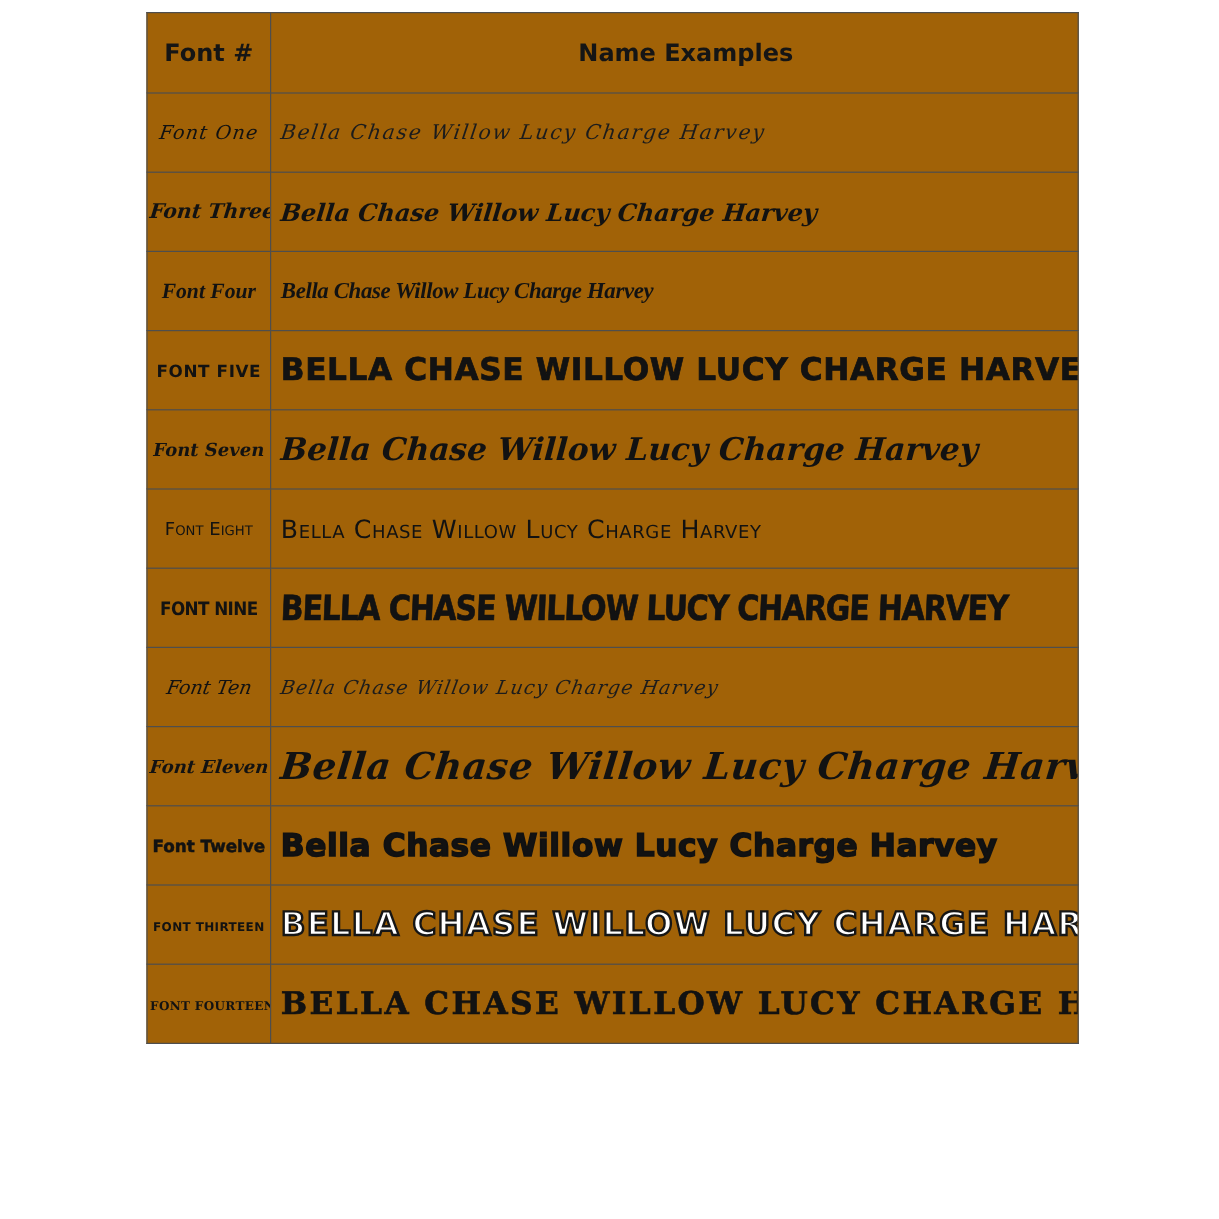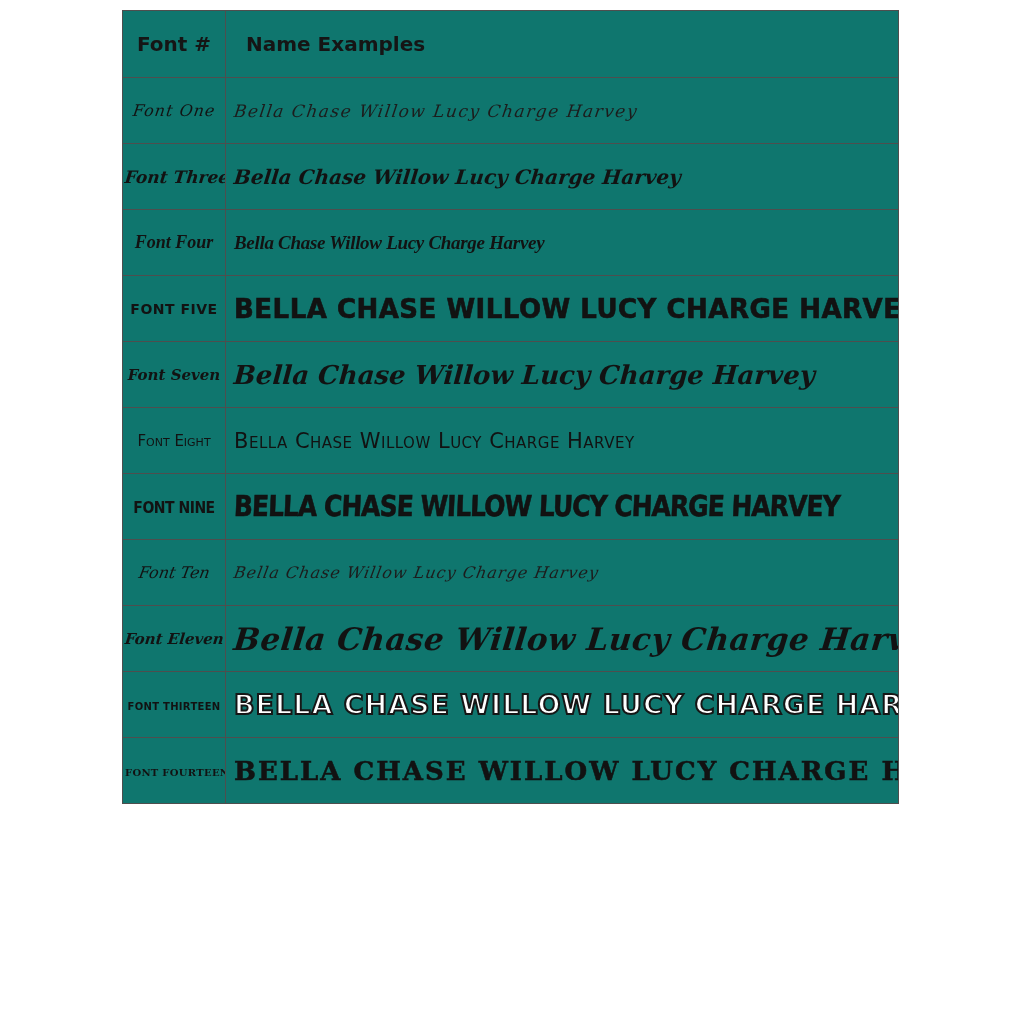--- a/index.html
+++ b/index.html
@@ -17,41 +17,41 @@
     height: 1016px;
     overflow: hidden;
   }
   table.font-table {
     position: absolute;
     left: 122px;
     top: 10px;
     width: 776px;
     border-collapse: collapse;
     table-layout: fixed;
-    background: #0f766e;
+    background: #a16207;
   }
   table.font-table th,
   table.font-table td {
     border: 1px solid #4e4e4e;
     vertical-align: middle;
     overflow: hidden;
     white-space: nowrap;
   }
   col.c-label { width: 103px; }
   col.c-example { width: 673px; }
 
   tr { height: 66px; }
   tr.header-row { height: 67px; }
 
   th.h-font, th.h-example {
     font-family: "DejaVu Sans", sans-serif;
     font-weight: 600;
     font-size: 20px;
     color: #151515;
-    text-align: left;
+    text-align: center;
   }
   th.h-font { text-align: center; }
   th.h-example { padding-left: 20px; }
 
   td.lbl { text-align: center; padding: 0 2px; }
   td.ex  { text-align: left; padding-left: 8px; }
   td span { display: inline-block; }
 
   
   .f1 .lbl span { font-family: "DejaVu Serif", serif; font-style: italic; font-size: 16px; letter-spacing: 1px; transform: skewX(-8deg); }
@@ -153,20 +153,24 @@
       <td class="ex"><span>BELLA CHASE WILLOW LUCY CHARGE HARVEY</span></td>
     </tr>
     <tr class="f10">
       <td class="lbl"><span>Font Ten</span></td>
       <td class="ex"><span>Bella Chase Willow Lucy Charge Harvey</span></td>
     </tr>
     <tr class="f11">
       <td class="lbl"><span>Font Eleven</span></td>
       <td class="ex"><span>Bella Chase Willow Lucy Charge Harvey</span></td>
     </tr>
+    <tr class="f12">
+      <td class="lbl"><span>Font Twelve</span></td>
+      <td class="ex"><span>Bella Chase Willow Lucy Charge Harvey</span></td>
+    </tr>
     <tr class="f13">
       <td class="lbl"><span>FONT THIRTEEN</span></td>
       <td class="ex"><span>BELLA CHASE WILLOW LUCY CHARGE HARVEY</span></td>
     </tr>
     <tr class="f14">
       <td class="lbl"><span>FONT FOURTEEN</span></td>
       <td class="ex"><span>BELLA CHASE WILLOW LUCY CHARGE HARVEY</span></td>
     </tr>
   </tbody>
     </table>

